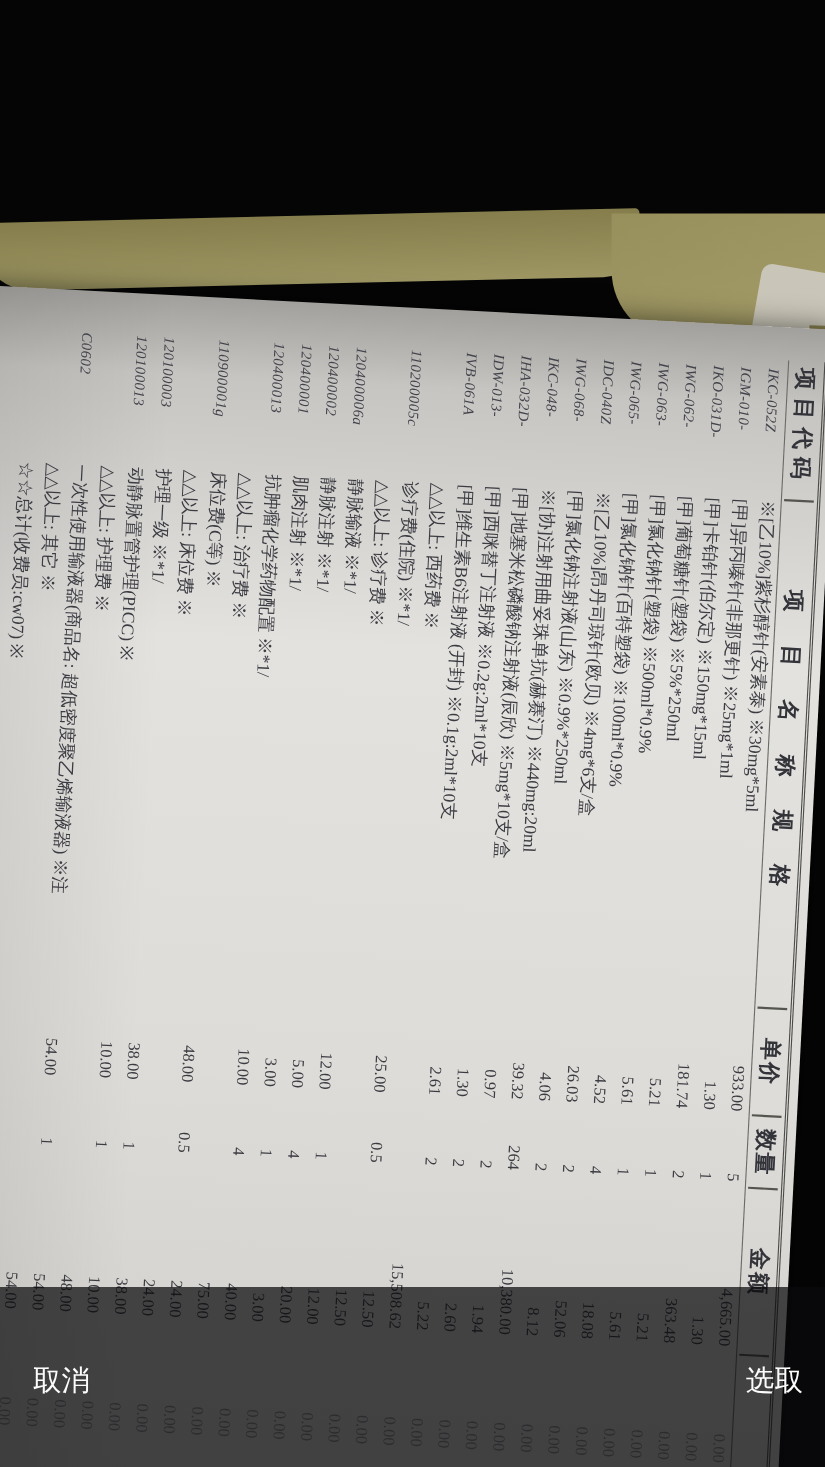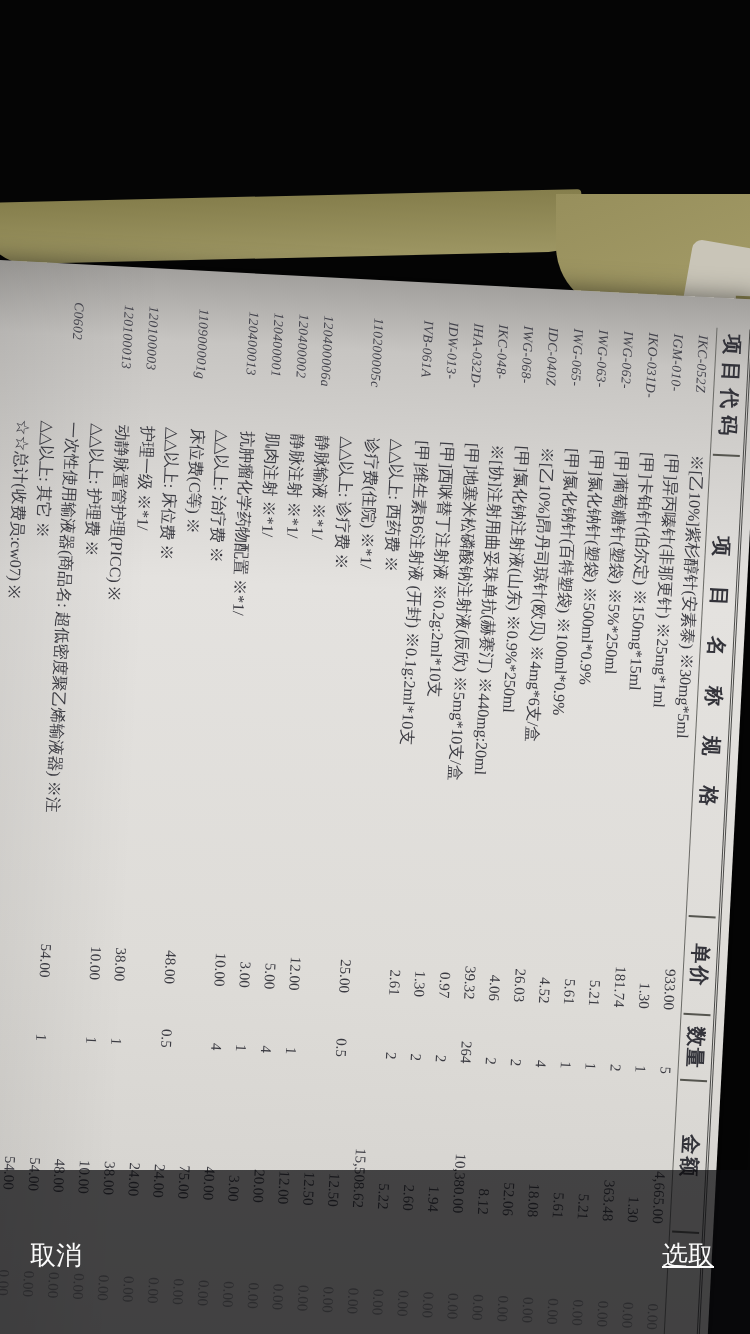--- a/index.html
+++ b/index.html
@@ -58,21 +58,21 @@
   
   .bottom-bar{
     position:absolute;left:0;top:1170px;width:750px;height:164px;
     background:rgba(10,10,12,0.72);
   }
   .btn{
     position:absolute;top:68px;font-size:26px;color:#fcfcfc;
     font-family:"Liberation Sans","DejaVu Sans",sans-serif;cursor:pointer;
   }
   .btn-cancel{left:30px;}
-  .btn-choose{right:36px;text-decoration:underline;}
+  .btn-choose{right:20px;}
 </style>
 </head>
 <body>
 
 <div class="bg-band"></div>
 <div class="bg-blob-right"></div>
 <div class="paper-corner"></div>
 <div class="bg-sliver-right"></div>
 
 <div class="paper">

